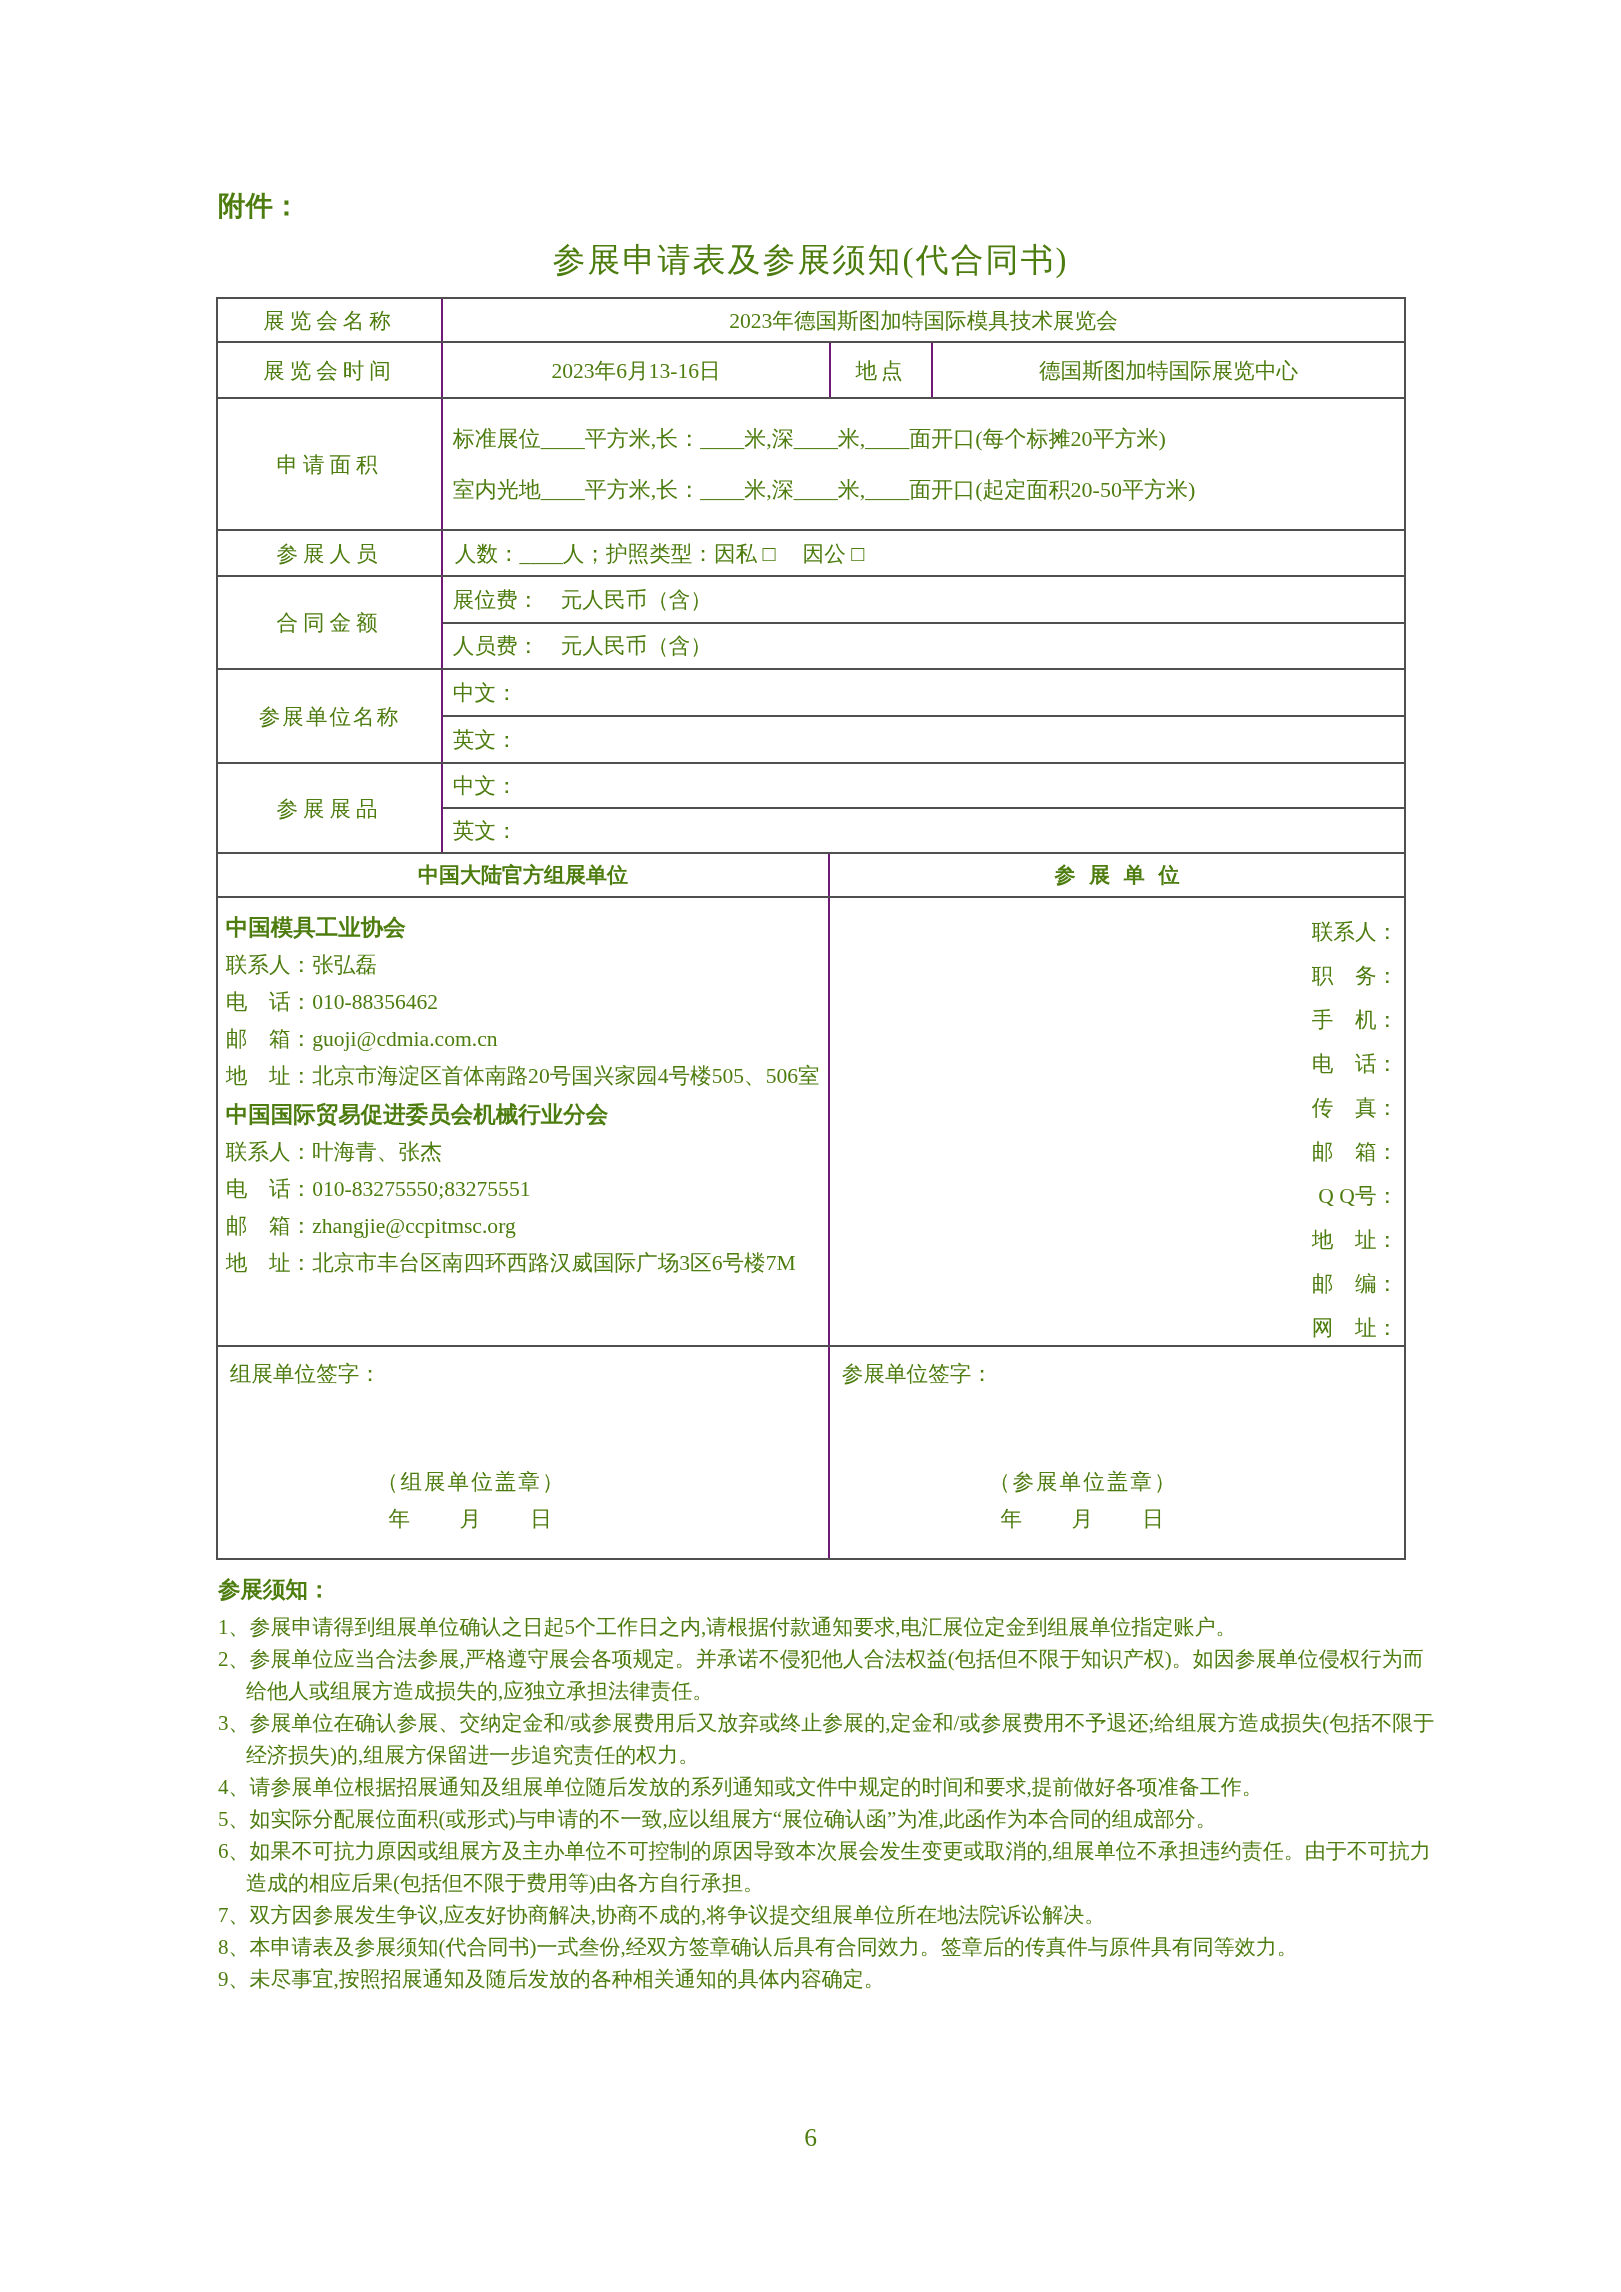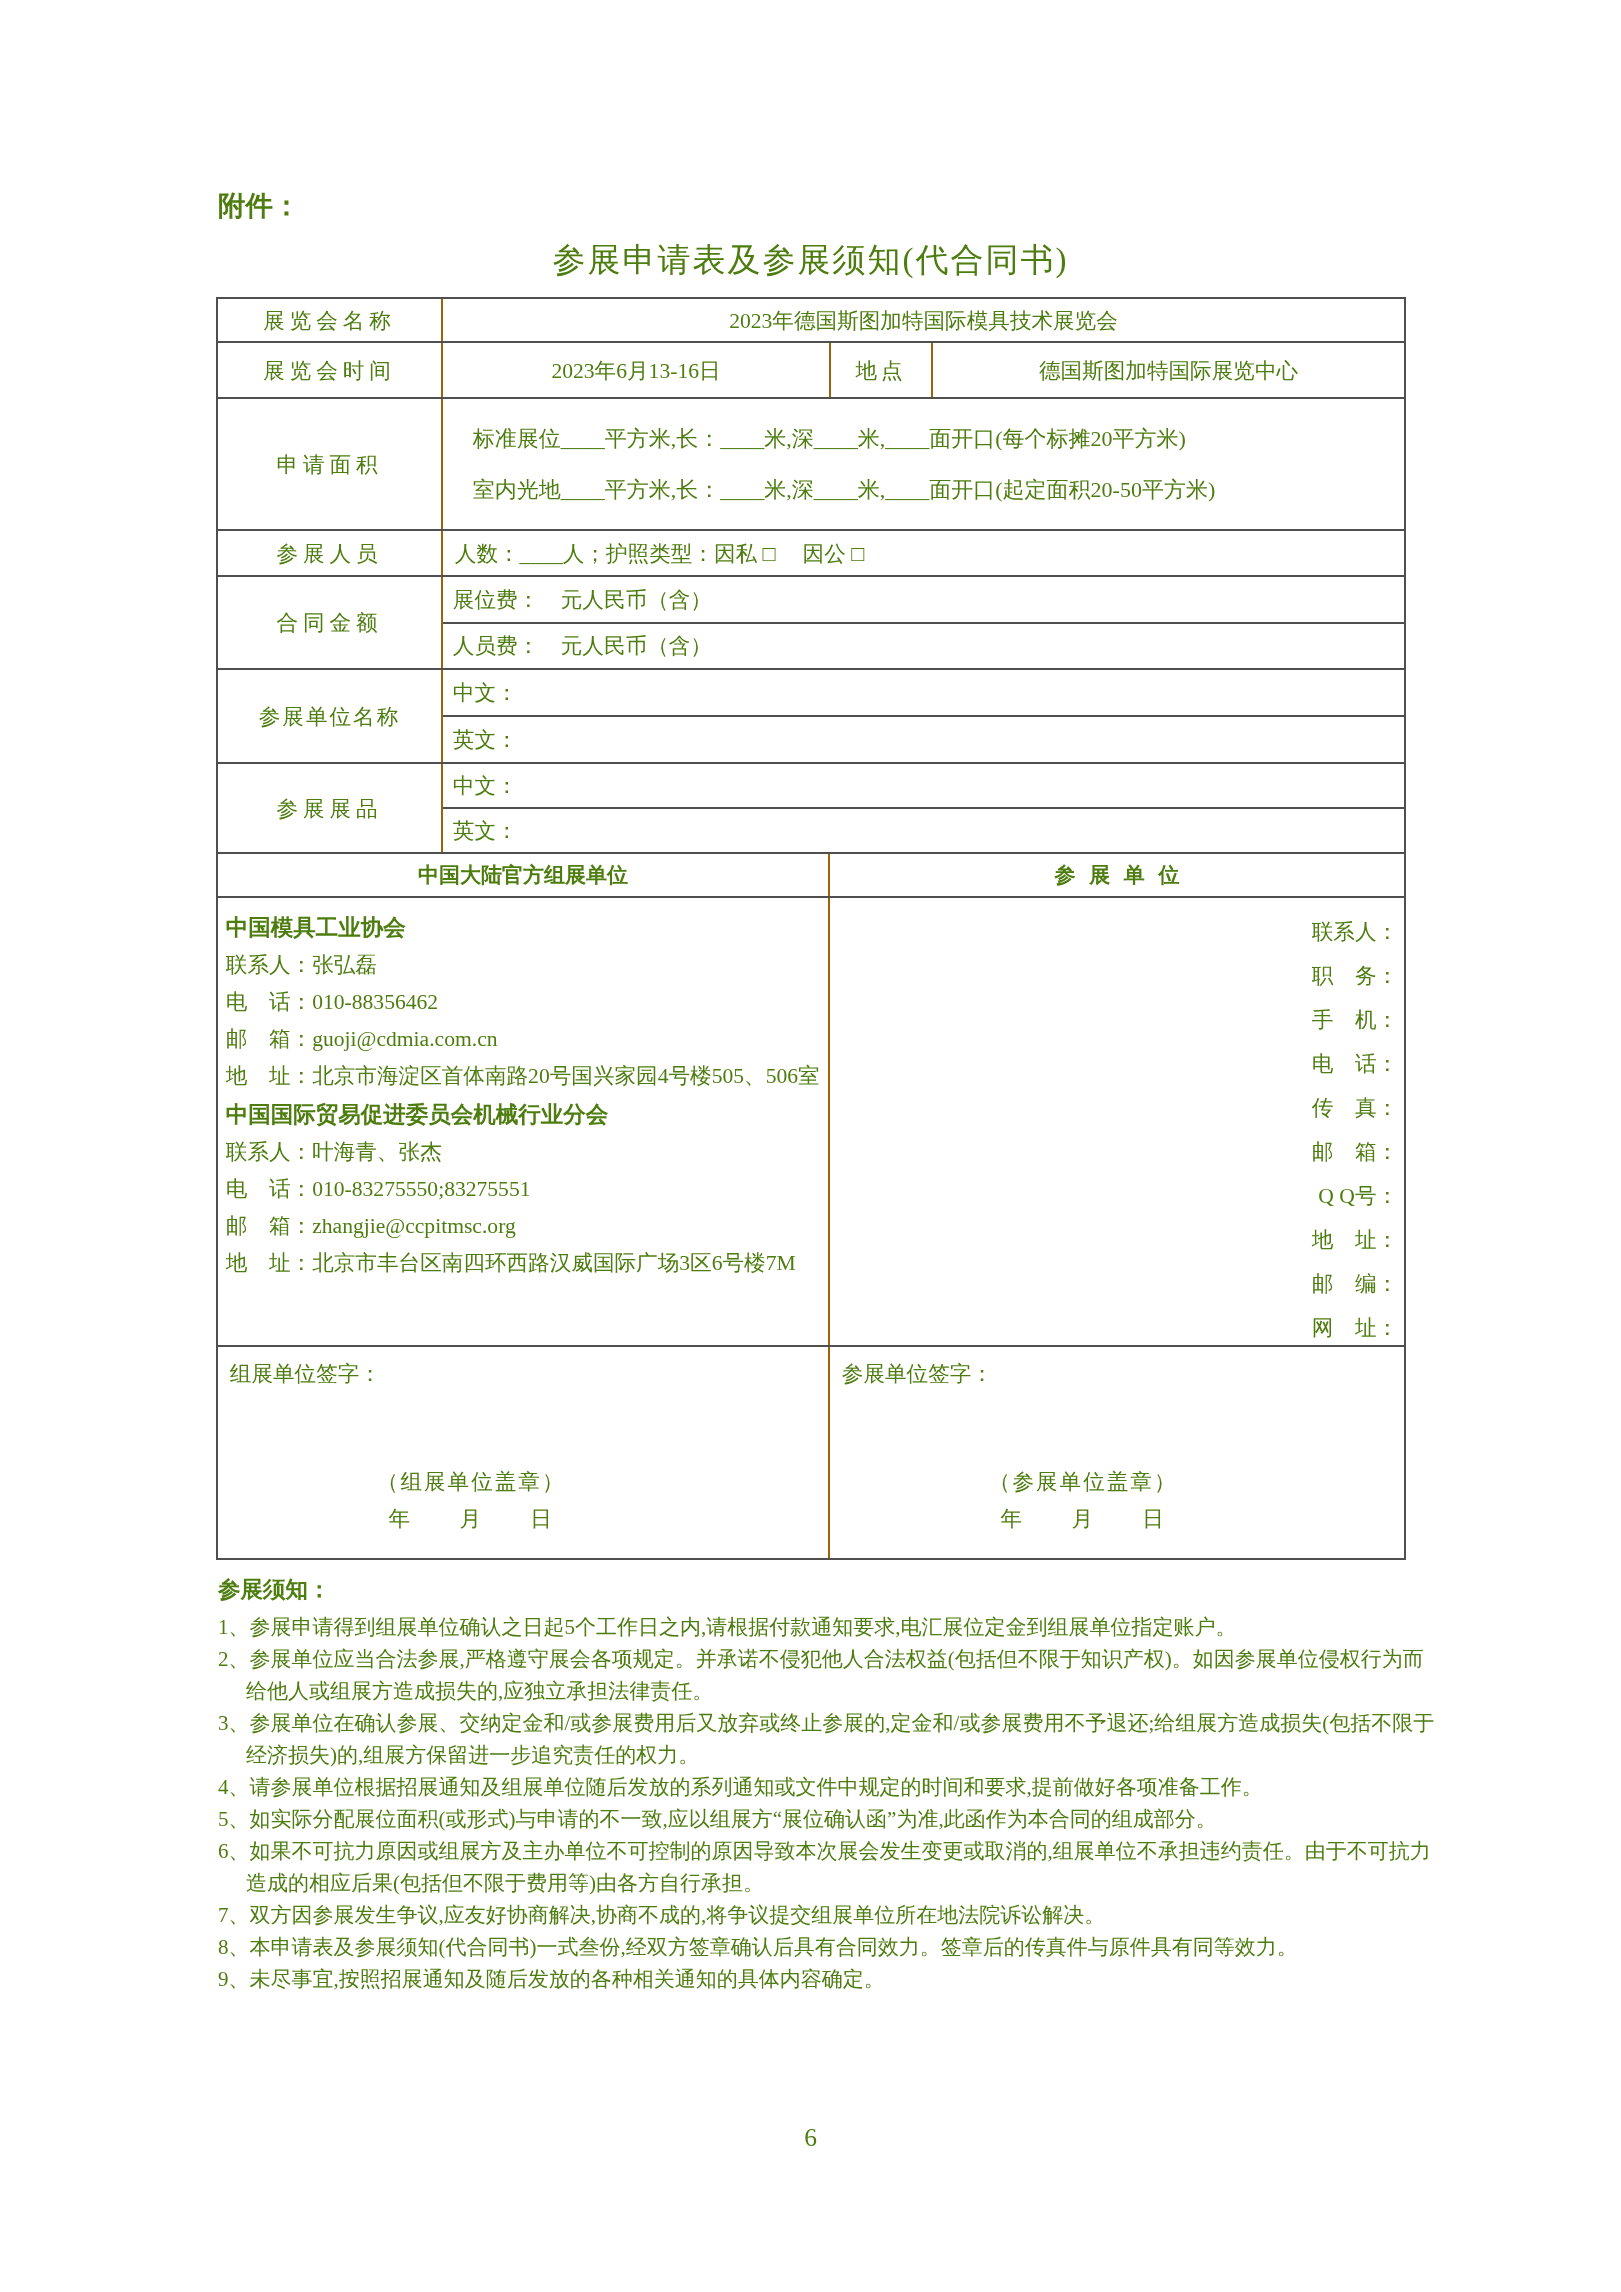--- a/index.html
+++ b/index.html
@@ -17,42 +17,42 @@
   .doc-title{position:absolute;left:0;right:0;top:238px;text-align:center;font-size:33px;letter-spacing:2px;}
 
   
   .form-table{
     position:absolute;left:216px;top:297px;width:1190px;
     border:2px solid #4f4f4f;box-sizing:border-box;
     font-size:21.6px;
   }
   .trow{display:flex;box-sizing:border-box;border-bottom:2px solid #4f4f4f;}
   .trow:last-child{border-bottom:none;}
-  .tcell{box-sizing:border-box;border-right:2px solid #a16207;display:flex;align-items:center;}
+  .tcell{box-sizing:border-box;border-right:2px solid #701a75;display:flex;align-items:center;}
   .tcell:last-child{border-right:none;}
   .lbl{justify-content:center;text-align:center;letter-spacing:4.9px;}
   .center{justify-content:center;text-align:center;}
   .padded{padding-left:11.8px;}
   .w-label{width:225px;flex:0 0 225px;}
   .substack{flex:1;display:flex;flex-direction:column;}
   .subrow{flex:1;display:flex;align-items:center;padding-left:9.8px;box-sizing:border-box;}
   .subrow.first{border-bottom:2px solid #4f4f4f;}
 
   .r1{height:44px;}
   .r2{height:56px;}
   .r3{height:132px;}
   .r4{height:46px;}
   .r5{height:93px;}
   .r6{height:94px;}
   .r7{height:90px;}
   .r8{height:44px;}
   .r9{height:449px;}
   .r10{height:211px;}
 
-  .area-lines{display:flex;flex-direction:column;justify-content:center;line-height:51px;padding-left:9.8px;font-size:22px;margin-left:20px;}
+  .area-lines{display:flex;flex-direction:column;justify-content:center;line-height:51px;padding-left:9.8px;font-size:22px;}
 
   .sec-left{width:612px;flex:0 0 612px;}
   .sec-right{flex:1;}
   .sec-head{font-size:21px;}
   .sec-head.spread{letter-spacing:13.7px;text-indent:13.7px;}
 
   
   .contact-left{width:612px;flex:0 0 612px;display:block;padding:9.8px 5.9px 0 7.8px;line-height:37px;font-size:21.6px;}
   .org-name{font-size:22.5px;line-height:39px;}
   .contact-right{flex:1;display:block;padding:11.8px 5.9px 0 11.8px;line-height:44px;font-size:21.6px;text-align:right;}

